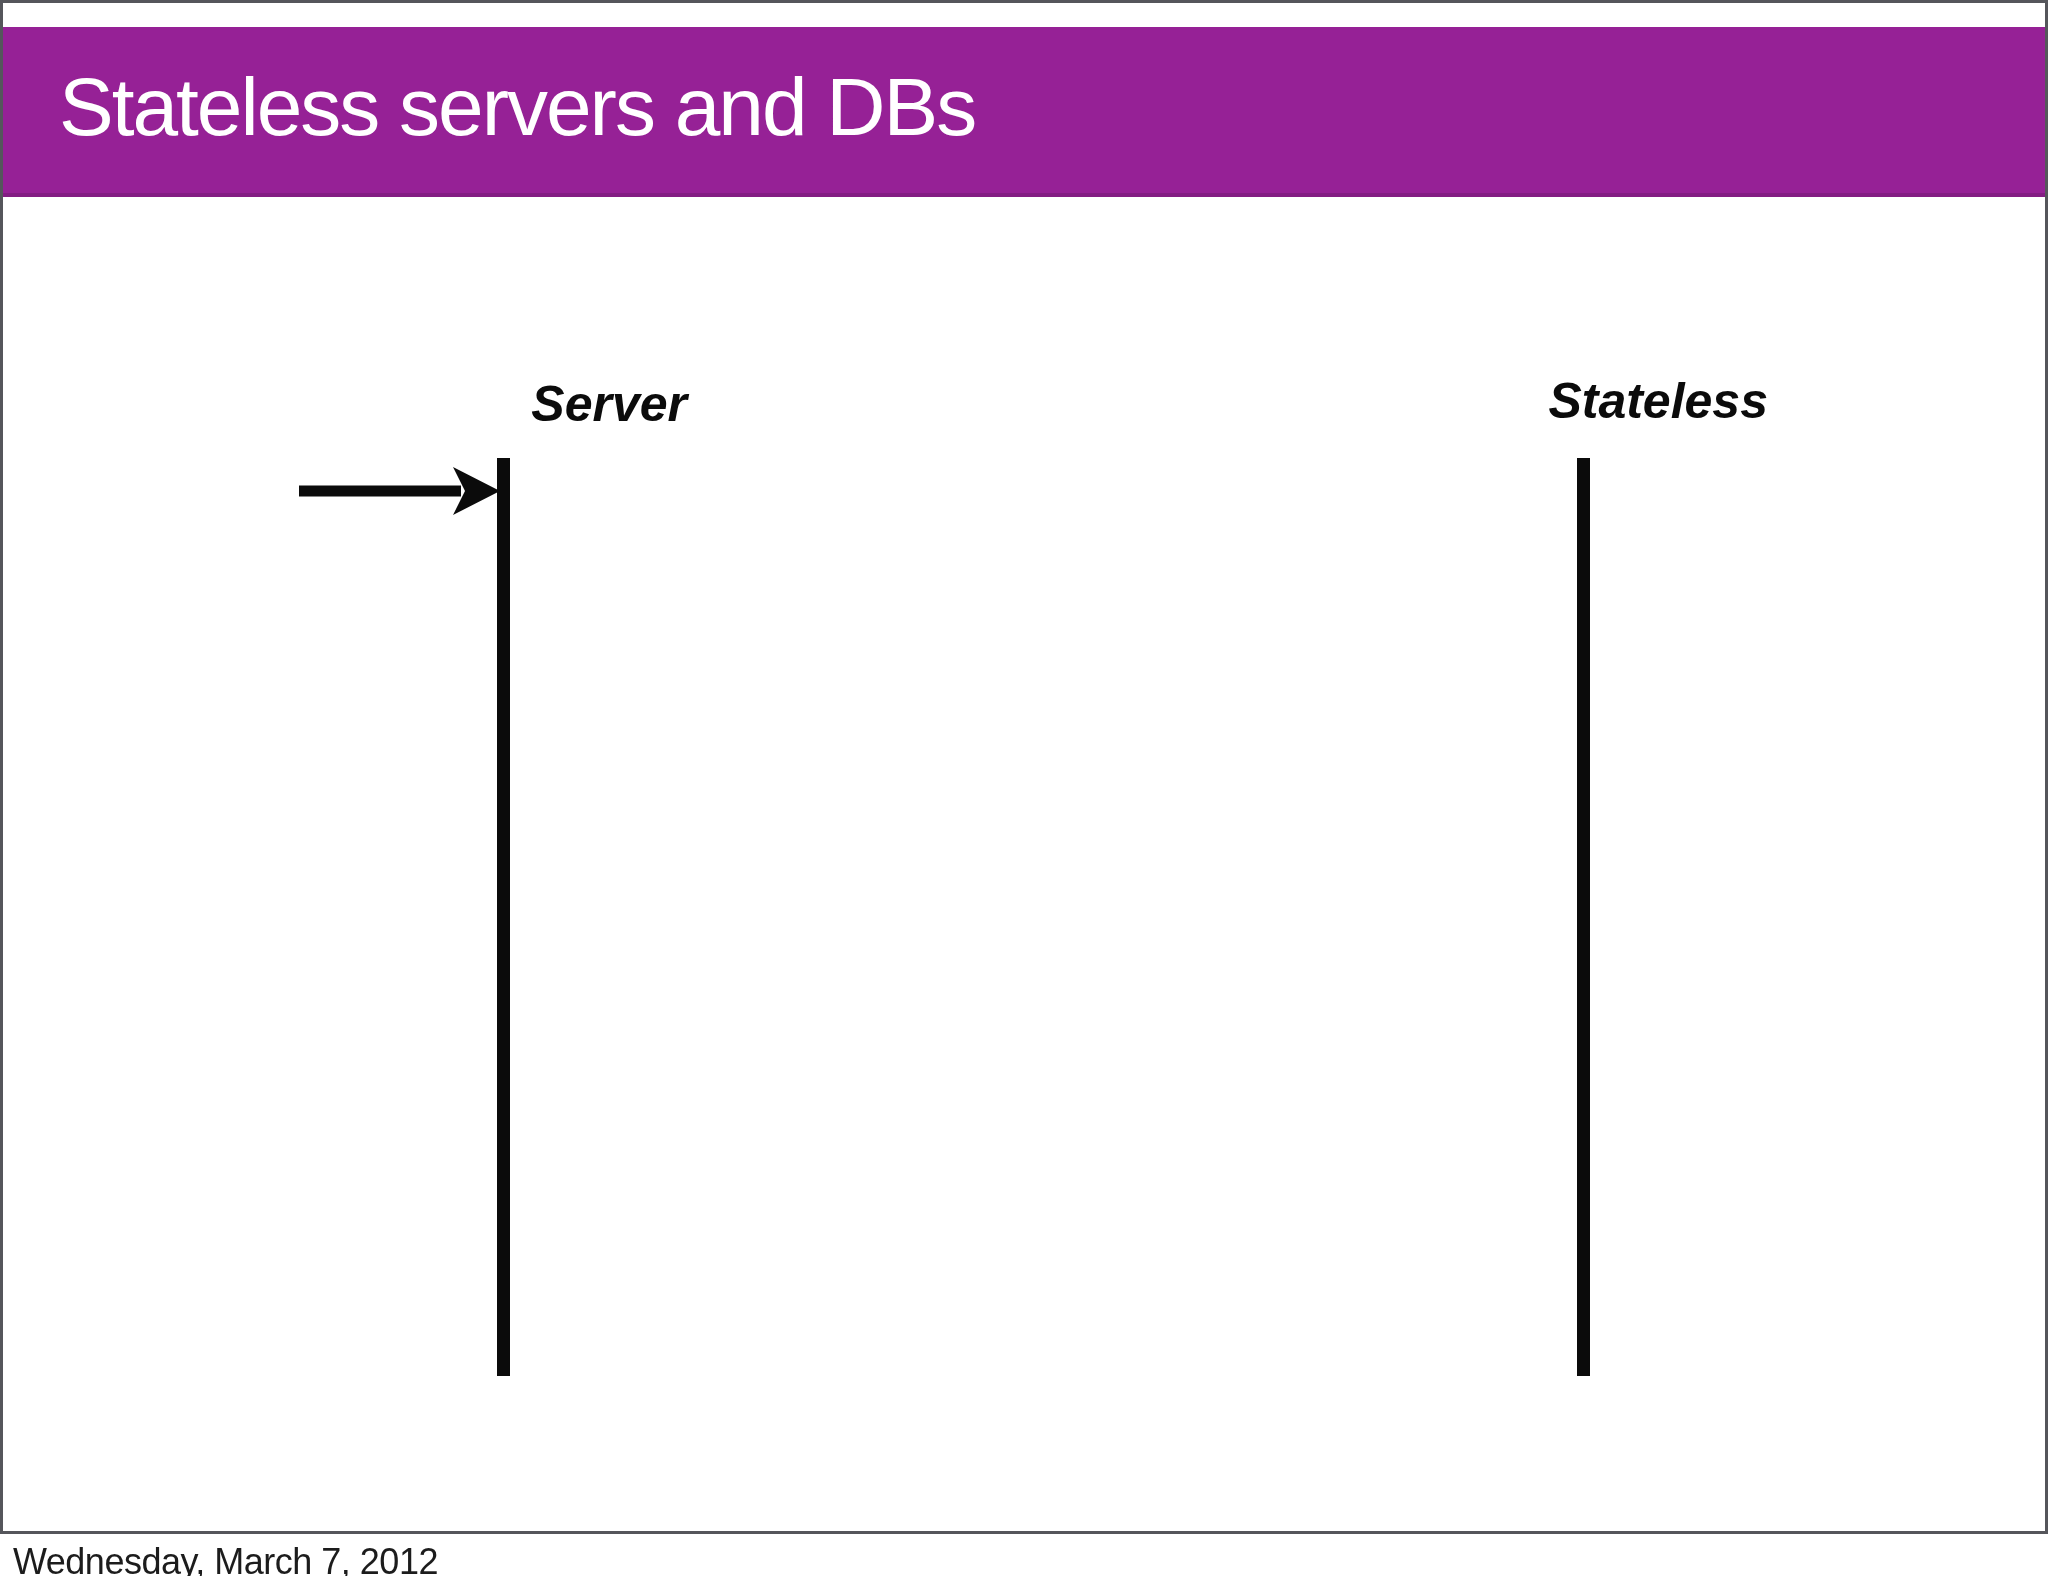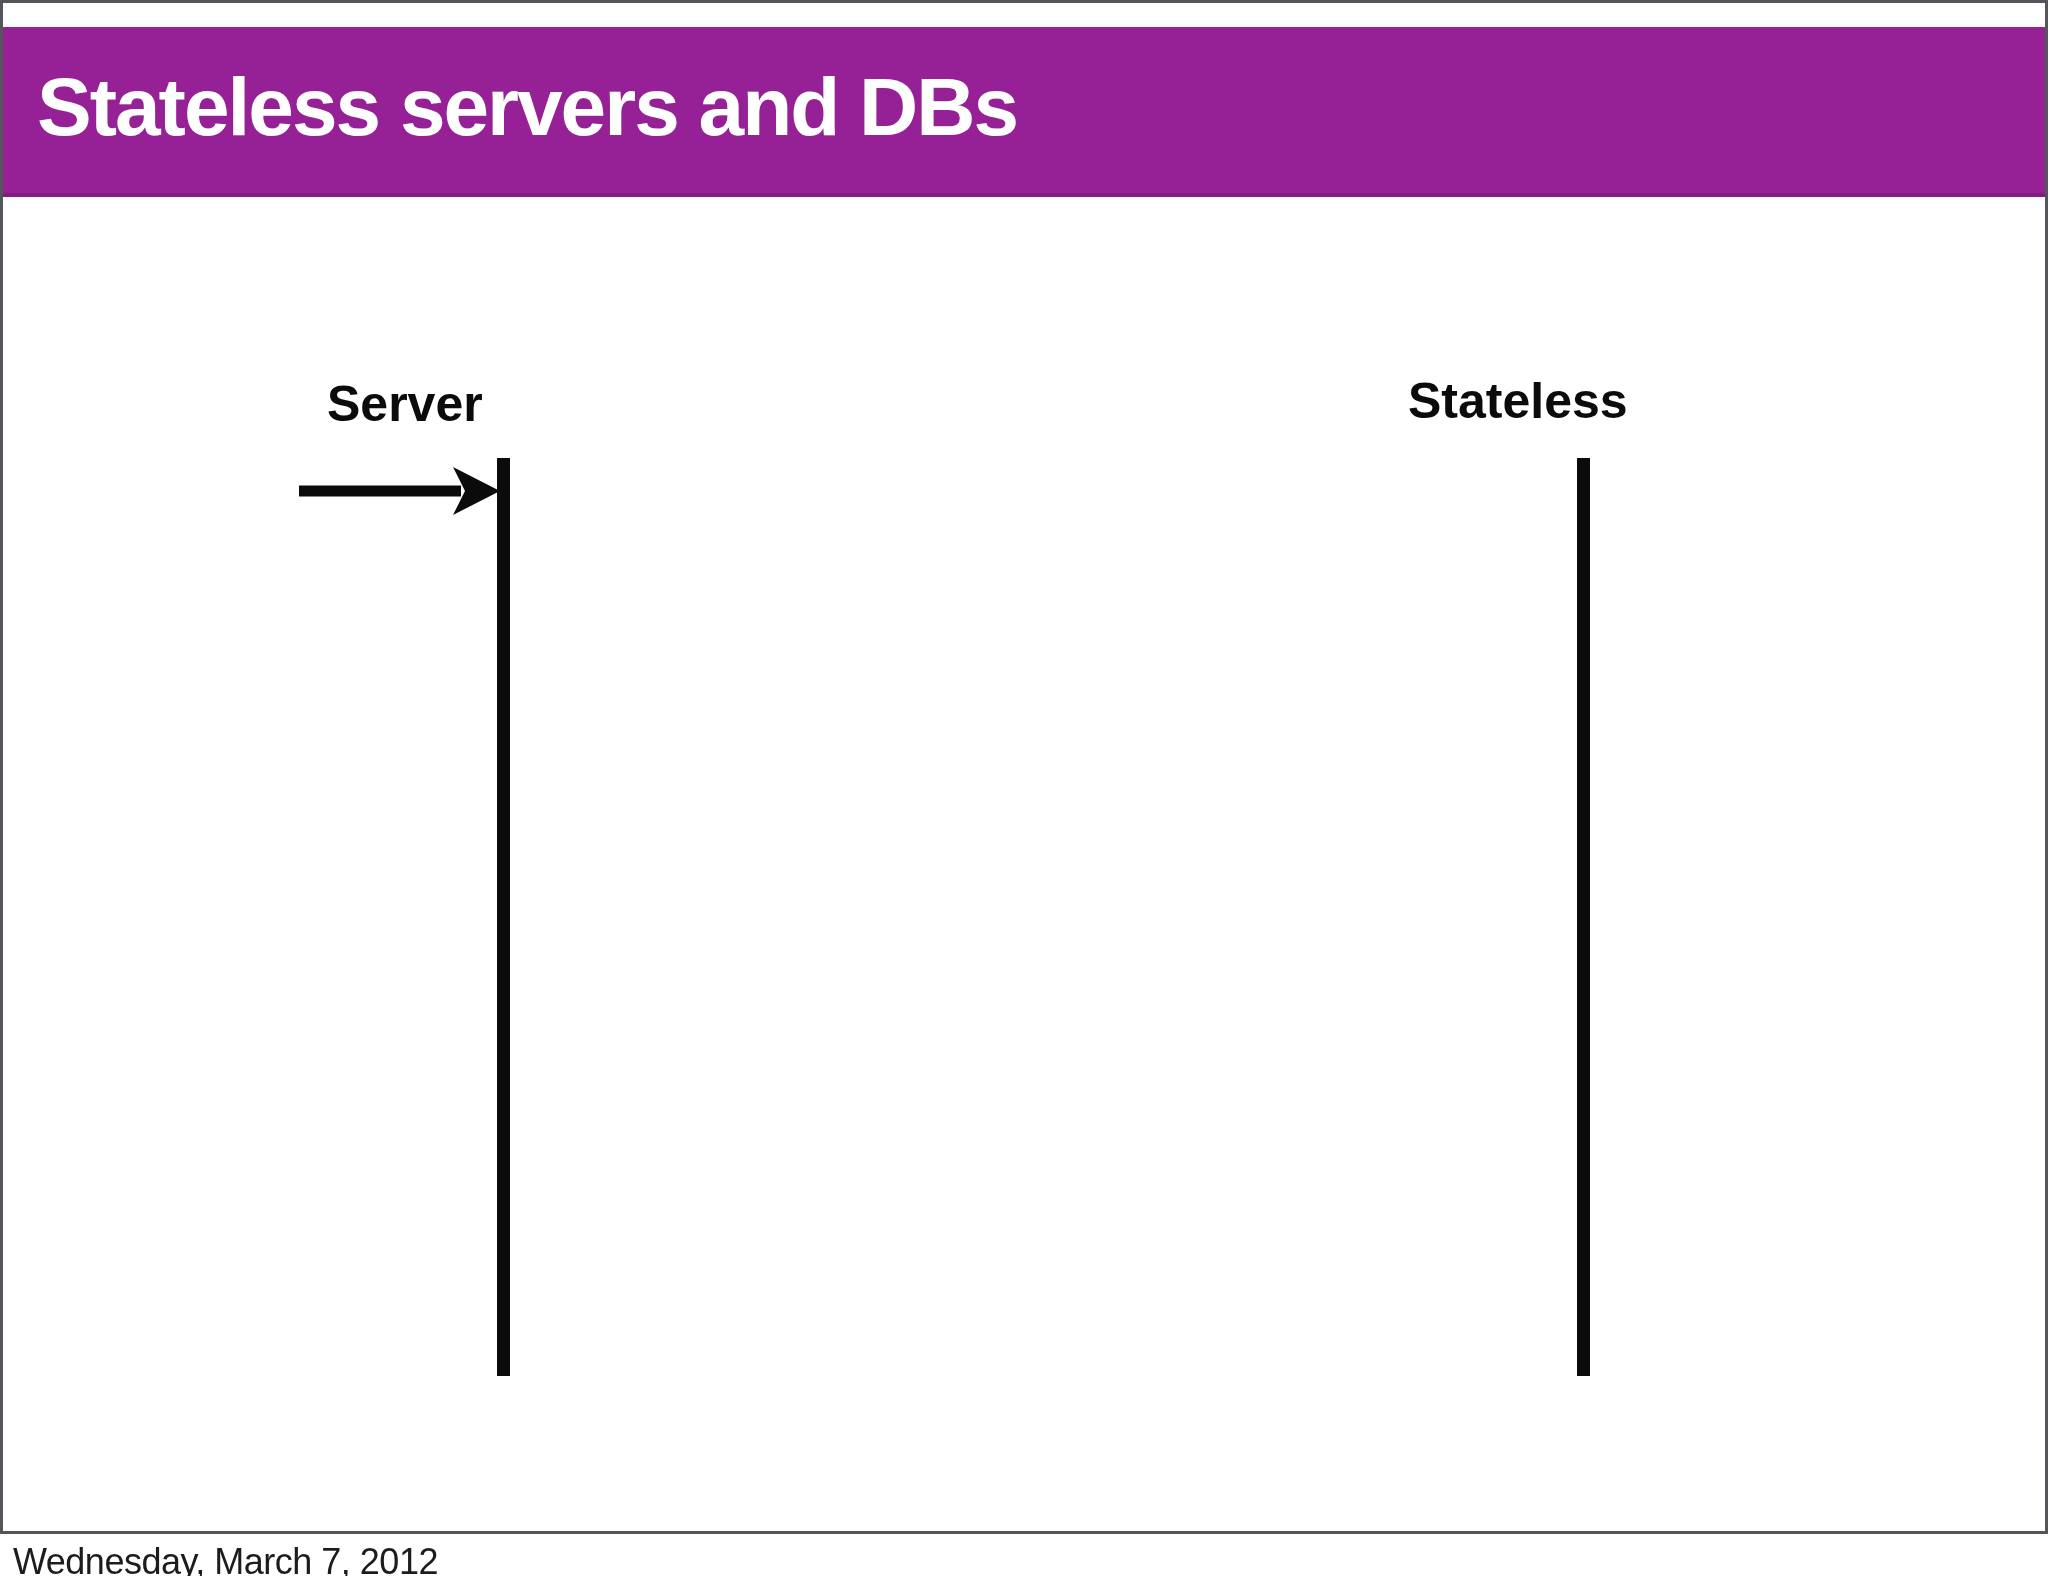--- a/index.html
+++ b/index.html
@@ -32,37 +32,38 @@
     left: 0;
     top: 24px;
     width: 100%;
     height: 170px;
     display: flex;
     align-items: center;
     box-sizing: border-box;
     border-bottom: 4px solid rgba(0,0,0,0.12);
   }
   .slide-title {
-    padding-left: 34px;
+    padding-left: 56px;
     font-size: 82px;
-    font-weight: bold;
+    font-weight: normal;
     letter-spacing: -2px;
     line-height: 1;
     margin-top: -6px;
     white-space: nowrap;
   }
   
   .lifeline-label {
     position: absolute;
     width: 360px;
-    text-align: left;
+    text-align: right;
     font-size: 50px;
     font-weight: bold;
     line-height: 1;
     color: #0b0b0b;
+    font-style: italic;
   }
   .label-server   { left: 324px;  top: 376px; }
   .label-database { left: 1405px; top: 373px; }
   .lifeline {
     position: absolute;
     width: 13px;
     top: 455px;
     height: 918px;
   }
   .line-server   { left: 494px; }

